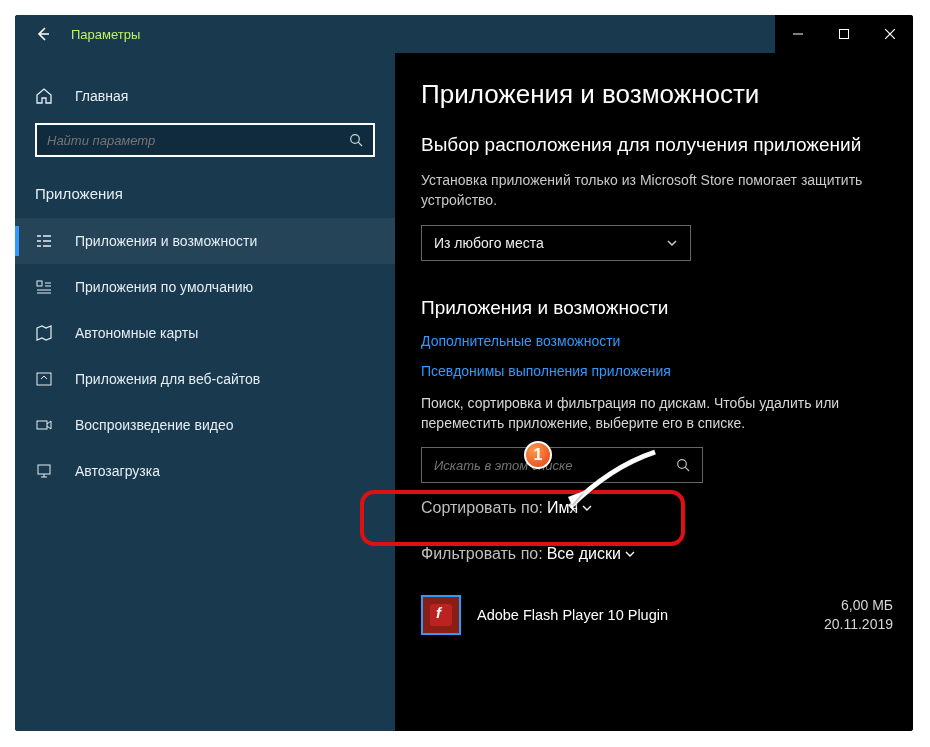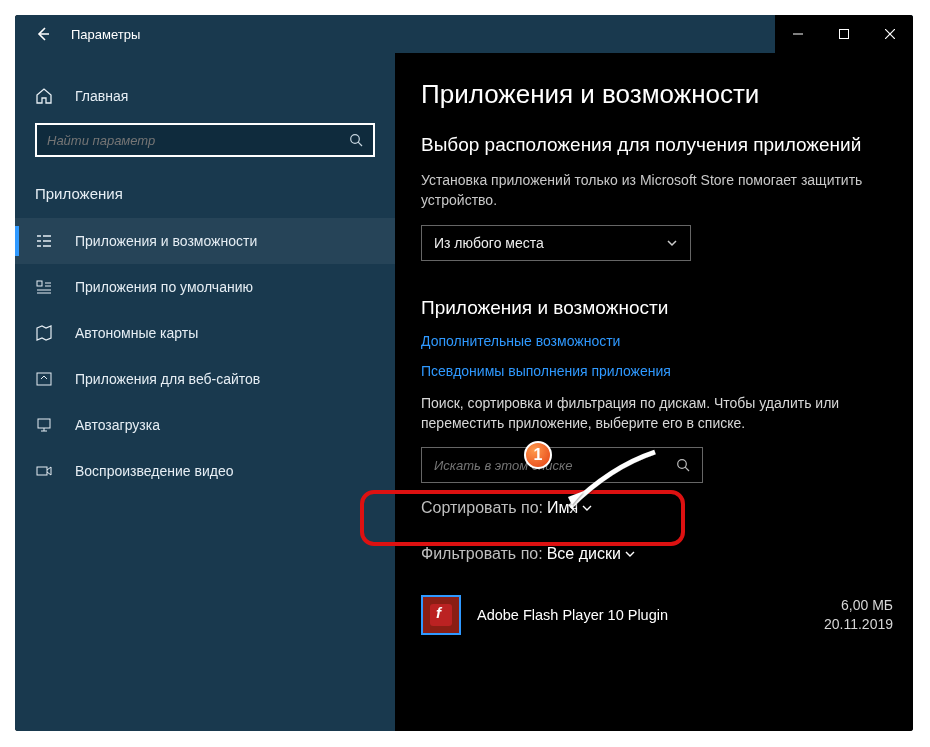--- a/index.html
+++ b/index.html
@@ -4,21 +4,21 @@
 <style>
   * { margin: 0; padding: 0; box-sizing: border-box; font-family: "Segoe UI", Arial, sans-serif; }
   body { background: #fff; width: 930px; height: 747px; overflow: hidden; position: relative; }
   .window {
     position: absolute; left: 15px; top: 15px; width: 898px; height: 716px;
     background: #000; display: flex; flex-direction: column; border-radius: 3px;
     overflow: hidden;
   }
   
   .titlebar {
-    height: 38px; background: #19394e; color: #ffffff; display: flex; align-items: center;
+    height: 38px; background: #19394e; color: #bef264; display: flex; align-items: center;
     padding-left: 14px; position: relative;
   }
   .titlebar .back { width: 28px; display: flex; justify-content: center; align-items: center; cursor: pointer; }
   .titlebar .title { margin-left: 14px; font-size: 13px; font-weight: 400; }
   .winbtns { position: absolute; right: 0; top: 0; display: flex; height: 100%; }
   .winbtns .btn { width: 46px; background: #000; color: #fff; display: flex; align-items: center; justify-content: center; cursor: pointer; font-size: 10px; }
   
   .body { flex: 1; display: flex; overflow: hidden; }
   .sidebar {
     width: 380px; background: #19394e; color: #e6eef4; display: flex; flex-direction: column;
@@ -198,35 +198,35 @@
             <svg width="18" height="18" viewBox="0 0 18 18">
                 <rect x="2" y="3" width="14" height="12" stroke="#e6eef4" fill="none"></rect>
                 <path d="M6 9 L9 6 L12 9" stroke="#e6eef4" fill="none"></path>
               </svg>
           </span>
           <span>Приложения для веб-сайтов</span>
         </div>
         <div class="nav-item">
           <span class="ic">
             <svg width="18" height="18" viewBox="0 0 18 18">
+                <rect x="2" y="5" width="10" height="8" stroke="#e6eef4" fill="none"></rect>
+                <path d="M12 8 L16 5 V13 L12 10" stroke="#e6eef4" fill="none"></path>
+              </svg>
+          </span>
+          <span>Воспроизведение видео</span>
+        </div>
+        <div class="nav-item">
+          <span class="ic">
+            <svg width="18" height="18" viewBox="0 0 18 18">
                 <rect x="3" y="3" width="12" height="9" stroke="#e6eef4" fill="none"></rect>
                 <line x1="6" y1="15" x2="12" y2="15" stroke="#e6eef4"></line>
                 <line x1="9" y1="12" x2="9" y2="15" stroke="#e6eef4"></line>
               </svg>
           </span>
           <span>Автозагрузка</span>
-        </div>
-        <div class="nav-item">
-          <span class="ic">
-            <svg width="18" height="18" viewBox="0 0 18 18">
-                <rect x="2" y="5" width="10" height="8" stroke="#e6eef4" fill="none"></rect>
-                <path d="M12 8 L16 5 V13 L12 10" stroke="#e6eef4" fill="none"></path>
-              </svg>
-          </span>
-          <span>Воспроизведение видео</span>
         </div>
       </div>
     </div>
 
     <div class="main">
       <h1>Приложения и возможности</h1>
 
       <h2>Выбор расположения для получения приложений</h2>
       <div class="subtle">Установка приложений только из Microsoft Store помогает защитить устройство.</div>
       <div class="dropdown">

